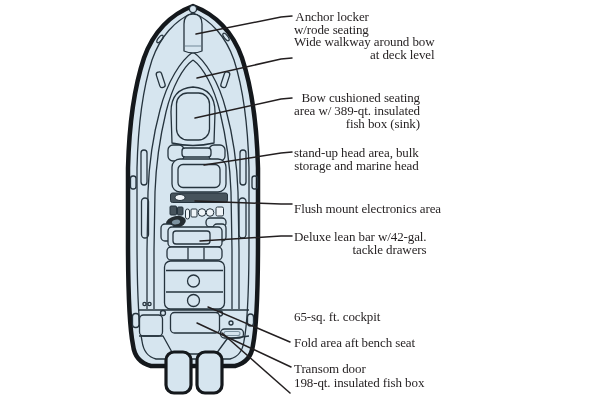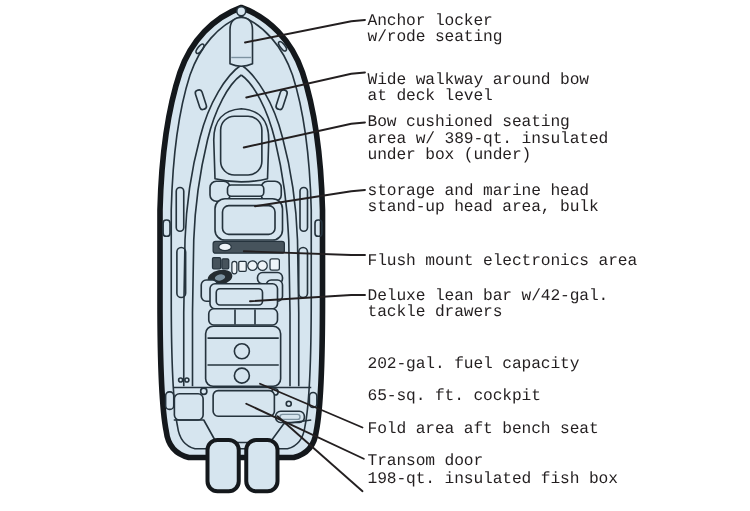--- a/index.html
+++ b/index.html
@@ -12,21 +12,22 @@
     --instrument-light: #eef4f8;
     --wheel-dark: #242c31;
     --text: #231f20;
   }
   html,body { margin:0; padding:0; }
   #screenshot {
     position: relative;
     width: 600px; height: 409px;
     background: var(--background);
     overflow: hidden;
-    font-family: Liberation Mono, monospace;
+    font-family: Liberation Serif, serif;
+    text-align: right;
   }
   #boat-svg { position:absolute; left:0; top:0; }
   .hull   { fill: var(--boat-fill); stroke: var(--hull-stroke); stroke-width: 4.5; stroke-linejoin: round; }
   .engine { fill: var(--boat-fill); stroke: var(--hull-stroke); stroke-width: 3.2; }
   .t  { fill: none;            stroke: var(--line-dark); stroke-width: 1.3; stroke-linejoin: round; }
   .tf { fill: var(--boat-fill);stroke: var(--line-dark); stroke-width: 1.3; stroke-linejoin: round; }
   .tl { fill: none;            stroke: var(--line-light); stroke-width: 1.1; }
   .dash  { fill: var(--dash-fill);        stroke: var(--line-dark); stroke-width: 1; }
   .inst  { fill: var(--instrument-light); stroke: var(--line-dark); stroke-width: 1; }
   .instd { fill: var(--dash-fill);        stroke: var(--line-dark); stroke-width: 1; }
@@ -133,42 +134,39 @@
     <path class="leader" d="M200,241 L281,236 L292,236"></path>
     <path class="leader" d="M208,307 L290,342"></path>
     <path class="leader" d="M197,323 L291,367"></path>
     <path class="leader" d="M222,333 L290,393"></path>
   </svg>
 
   <div class="callout" style="top:10px">
     <div>Anchor locker</div>
     <div>w/rode seating</div>
   </div>
-  <div class="callout" style="top:57px">
+  <div class="callout" style="top:35px">
     <div>Wide walkway around bow</div>
     <div>at deck level</div>
   </div>
   <div class="callout" style="top:91px">
     <div>Bow cushioned seating</div>
     <div>area w/ 389-qt. insulated</div>
-    <div>under box (under)</div>
+    <div>fish box (sink)</div>
   </div>
   <div class="callout" style="top:146px">
+    <div>stand-up head area, bulk</div>
     <div>storage and marine head</div>
-    <div>stand-up head area, bulk</div>
   </div>
   <div class="callout" style="top:202px">
     <div>Flush mount electronics area</div>
   </div>
   <div class="callout" style="top:230px">
     <div>Deluxe lean bar w/42-gal.</div>
     <div>tackle drawers</div>
-  </div>
-  <div class="callout" style="top:284px">
-    <div>202-gal. fuel capacity</div>
   </div>
   <div class="callout" style="top:310px">
     <div>65-sq. ft. cockpit</div>
   </div>
   <div class="callout" style="top:336px">
     <div>Fold area aft bench seat</div>
   </div>
   <div class="callout" style="top:362px">
     <div>Transom door</div>
   </div>

